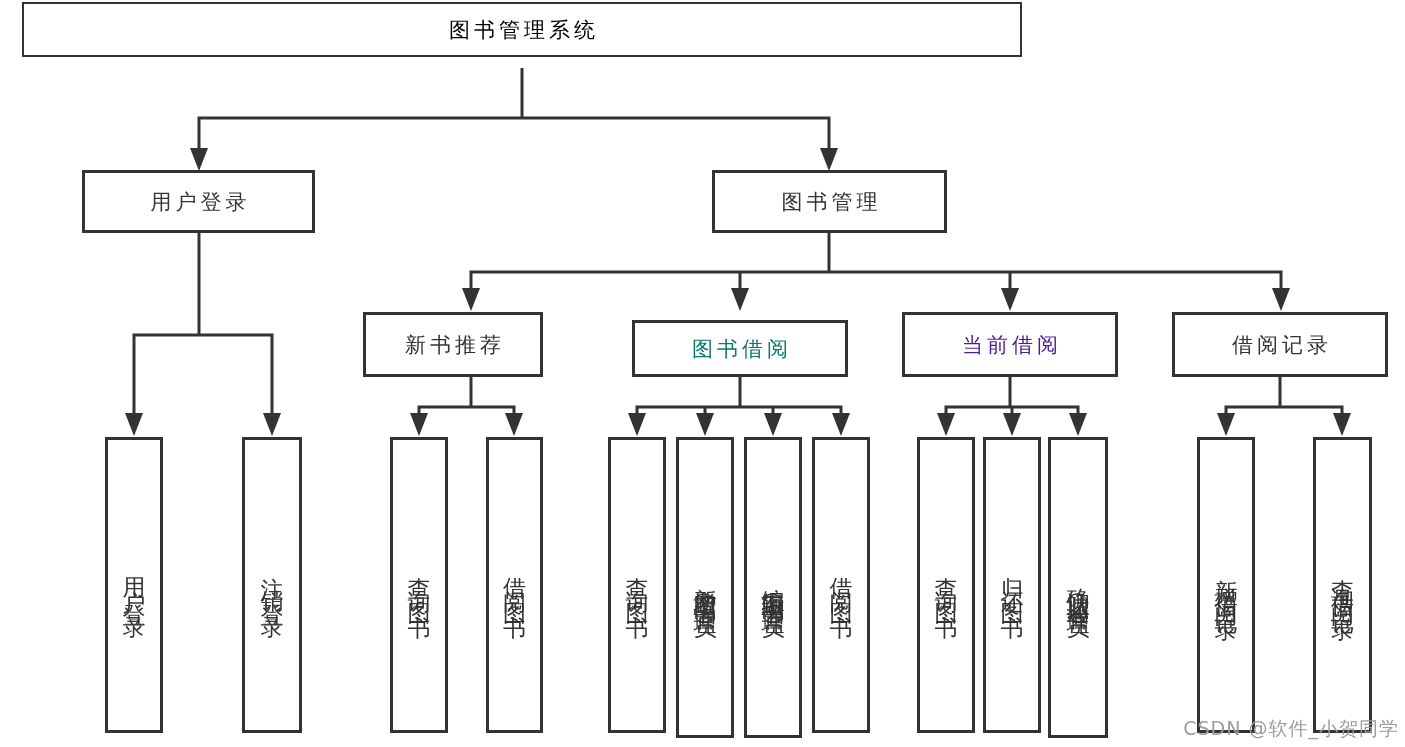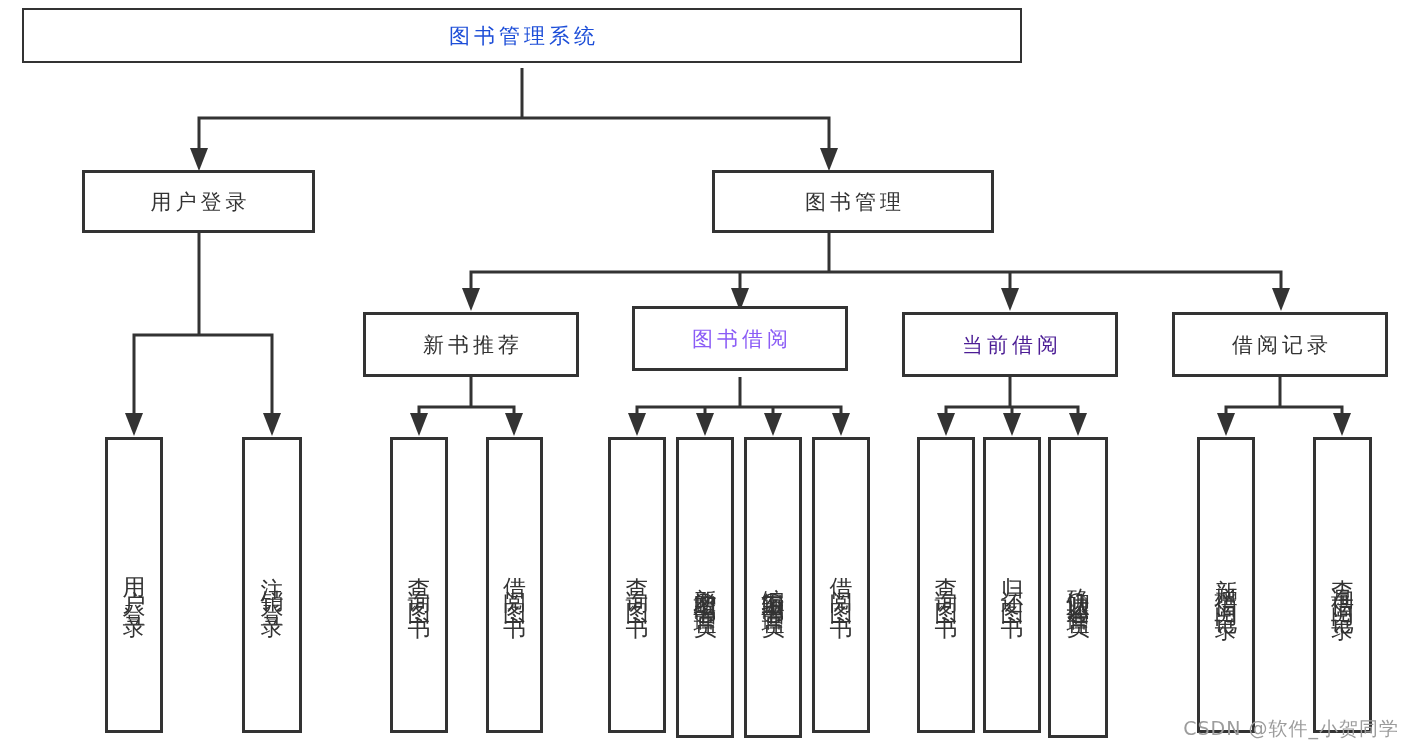--- a/index.html
+++ b/index.html
@@ -75,35 +75,35 @@
         <polygon points="764,413 782,413 773,436"></polygon>
         <polygon points="832,413 850,413 841,436"></polygon>
         <polygon points="937,413 955,413 946,436"></polygon>
         <polygon points="1003,413 1021,413 1012,436"></polygon>
         <polygon points="1069,413 1087,413 1078,436"></polygon>
         <polygon points="1217,413 1235,413 1226,436"></polygon>
         <polygon points="1333,413 1351,413 1342,436"></polygon>
       </g>
   </svg>
 
-  <div class="node h root" style="left: 22px; top: 8px; width: 1000px; height: 55px; border-color: rgb(51, 51, 51); color: #1d4ed8;">
+  <div class="node h root" style="left: 22px; top: 2px; width: 1000px; height: 55px; border-color: rgb(51, 51, 51); color: #000000;">
     <span>图书管理系统</span>
   </div>
 
   <div class="node h" style="left: 82px; top: 170px; width: 233px; height: 63px; border-color: rgb(51, 51, 51); color: rgb(51, 51, 51);">
     <span>用户登录</span>
   </div>
-  <div class="node h" style="left: 712px; top: 170px; width: 282px; height: 63px; border-color: rgb(51, 51, 51); color: rgb(51, 51, 51);">
+  <div class="node h" style="left: 712px; top: 170px; width: 235px; height: 63px; border-color: rgb(51, 51, 51); color: rgb(51, 51, 51);">
     <span>图书管理</span>
   </div>
 
-  <div class="node h" style="left: 363px; top: 312px; width: 216px; height: 65px; border-color: rgb(51, 51, 51); color: rgb(51, 51, 51);">
+  <div class="node h" style="left: 363px; top: 312px; width: 180px; height: 65px; border-color: rgb(51, 51, 51); color: rgb(51, 51, 51);">
     <span>新书推荐</span>
   </div>
-  <div class="node h" style="left: 632px; top: 306px; width: 216px; height: 65px; border-color: rgb(51, 51, 51); color: #8b5cf6;">
+  <div class="node h" style="left: 632px; top: 320px; width: 216px; height: 57px; border-color: rgb(51, 51, 51); color: #0f766e;">
     <span>图书借阅</span>
   </div>
   <div class="node h" style="left: 902px; top: 312px; width: 216px; height: 65px; border-color: rgb(51, 51, 51); color: #4c1d95;">
     <span>当前借阅</span>
   </div>
   <div class="node h" style="left: 1172px; top: 312px; width: 216px; height: 65px; border-color: rgb(51, 51, 51); color: rgb(51, 51, 51);">
     <span>借阅记录</span>
   </div>
 
   <div class="node v sp13" style="left: 105px; top: 437px; width: 58px; height: 296px; border-color: rgb(51, 51, 51); color: rgb(51, 51, 51);">

